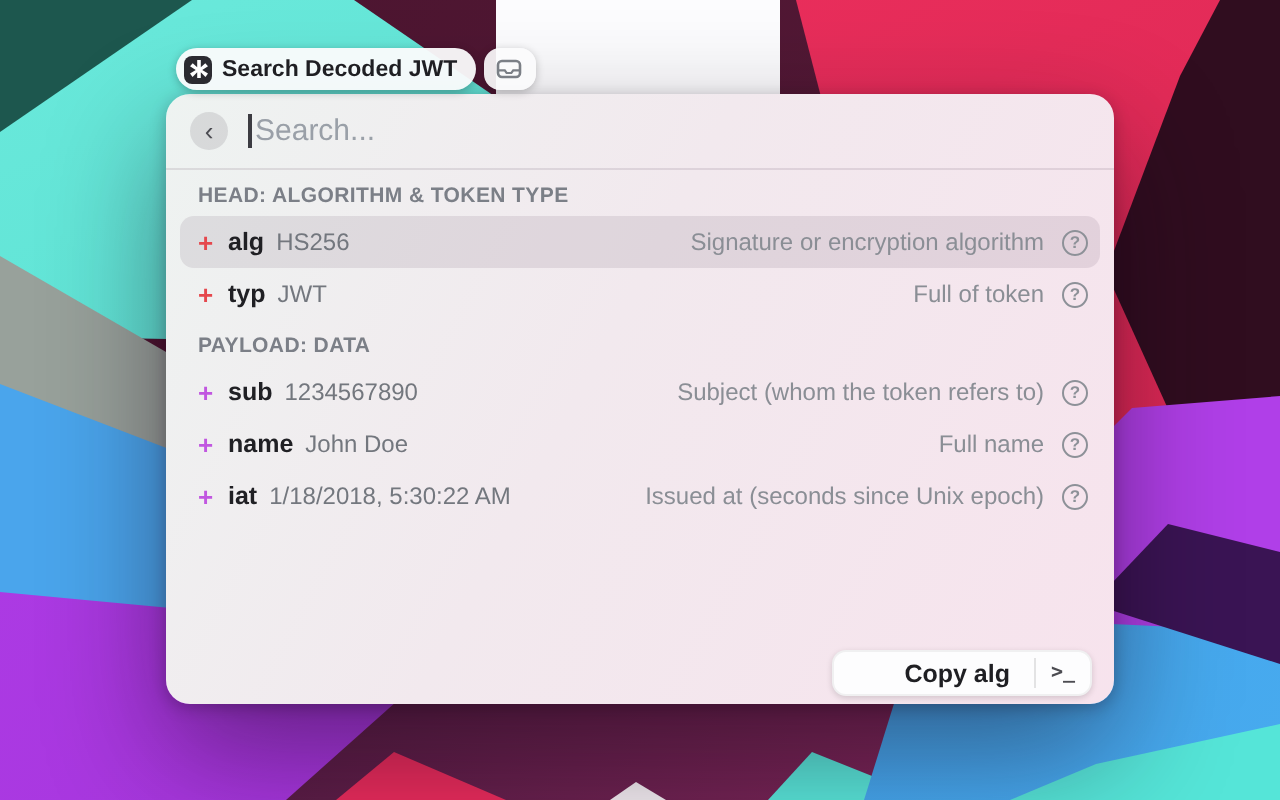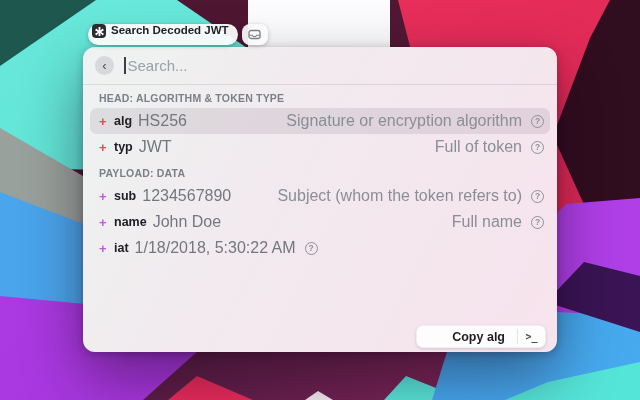--- a/index.html
+++ b/index.html
@@ -21,21 +21,21 @@
   .s-blueBR    { background:linear-gradient(120deg,#3f9ff0,#47aaee); clip-path:polygon(460px 310px,640px 300px,640px 378px,516px 400px,432px 400px); }
   .s-cyanBR    { background:#55e5d8; clip-path:polygon(548px 382px,640px 362px,640px 400px,505px 400px); }
   .s-crimsonTR { background:linear-gradient(150deg,#f0315f,#d62551); clip-path:polygon(398px 0,612px 0,640px 42px,640px 86px,562px 266px,472px 182px,414px 62px); }
   .s-darkTR    { background:#300d1f; clip-path:polygon(610px 0,640px 0,640px 222px,601px 242px,553px 136px,590px 38px); }
   .s-purpleBR  { background:#b03fe8; clip-path:polygon(640px 198px,640px 316px,556px 312px,518px 252px,566px 204px); }
   .s-indigoBR  { background:#3a1454; clip-path:polygon(640px 276px,640px 332px,546px 302px,584px 262px); }
   .s-whiteRect { background:#fcfcfe; clip-path:polygon(248px 0,390px 0,390px 48px,248px 48px); }
 
   
   .pill-wrap { position:absolute; left:88px; top:24px; display:flex; gap:4px; align-items:center; z-index:5; }
-  .app-pill { display:flex; gap:5px; height:21px; padding:0 9px 0 4px;
+  .app-pill { display:flex; align-items:center; gap:5px; height:21px; padding:0 9px 0 4px;
     background:rgba(251,251,252,0.95); border-radius:11px; box-shadow:0 1px 4px rgba(0,0,0,0.25); }
   .app-icon { width:14px; height:14px; border-radius:4px; background:#2b2b31; display:flex; align-items:center; justify-content:center; }
   .app-pill .label { font-size:11.5px; font-weight:700; color:#1f1f23; white-space:nowrap; }
   .win-btn { height:21px; width:26px; background:rgba(251,251,252,0.92); border-radius:8px;
     box-shadow:0 1px 4px rgba(0,0,0,0.22); display:flex; align-items:center; justify-content:center; }
 
   
   .panel { position:absolute; left:83px; top:47px; width:474px; height:305px; border-radius:12px; z-index:4;
     background:linear-gradient(118deg,#eef3f1 0%,#f2e9ee 45%,#f7e3ed 100%);
     box-shadow:0 24px 60px rgba(20,5,20,0.45), 0 2px 8px rgba(20,5,20,0.25); overflow:hidden; }
@@ -47,22 +47,22 @@
   .search-input { flex:1; border:none; outline:none; background:transparent; font-family:"Liberation Sans",sans-serif;
     font-size:15px; color:#2a2a2e; padding-left:2px; }
   .search-input::placeholder { color:#9aa0a8; }
 
   .list { padding:0 7px; }
   .section-title { padding:7px 9px 3px; font-size:10.5px; font-weight:700; color:#7b7f87; letter-spacing:0.2px; line-height:13px; }
   .row { display:flex; align-items:center; height:26px; padding:0 6px 0 9px; border-radius:7px; }
   .row.selected { background:rgba(110,95,110,0.14); }
   .plus { font-weight:700; font-size:13px; width:15px; flex:0 0 15px; }
   .key { font-weight:700; font-size:12.5px; color:#202024; margin-right:6px; }
-  .value { font-size:16px; color:#73777e; white-space:nowrap;text-align:right; }
-  .desc { margin-left:auto; font-size:16px; color:#8a8e95; white-space:nowrap; }
+  .value { font-size:12px; color:#73777e; white-space:nowrap;text-align:right; }
+  .desc { margin-left:auto; font-size:12px; color:#8a8e95; white-space:nowrap; }
   .q-icon { width:13px; height:13px; flex:0 0 13px; border:1.2px solid #8d9198; border-radius:50%;
     display:flex; align-items:center; justify-content:center; font-size:8.5px; font-weight:700; color:#8d9198; margin-left:9px; }
 
   .footer-btn { position:absolute; right:11px; bottom:4px; display:flex; align-items:stretch; height:23px;
     background:#fdfdfe; border-radius:7px; border:1px solid rgba(0,0,0,0.05); box-shadow:0 1px 3px rgba(0,0,0,0.15); overflow:hidden; cursor:default; }
   .footer-btn .action { display:flex; align-items:center; padding:0 12px; font-size:12.5px; font-weight:700; color:#1f1f23;margin-left:23px; }
   .footer-btn .divider { width:1px; background:rgba(0,0,0,0.10); margin:3px 0; }
   .footer-btn .kbd { display:flex; align-items:center; justify-content:center; width:27px;
     font-family:"DejaVu Sans Mono",monospace; font-size:10px; font-weight:700; color:#4c4c52; }
 </style>
@@ -161,20 +161,21 @@
         <span class="desc">Full name</span>
         <span class="q-icon">
             <span>?</span>
           </span>
       </div>
 
       <div class="row">
         <span class="plus" style="color: rgb(193, 87, 224);">+</span>
         <span class="key">iat</span>
         <span class="value">1/18/2018, 5:30:22 AM</span>
+        <span class="desc">Issued at (seconds since Unix epoch)</span>
         <span class="q-icon">
             <span>?</span>
           </span>
       </div>
 
     </div>
 
     <div class="footer-btn">
       <span class="action">Copy alg</span>
       <span class="divider"></span>

